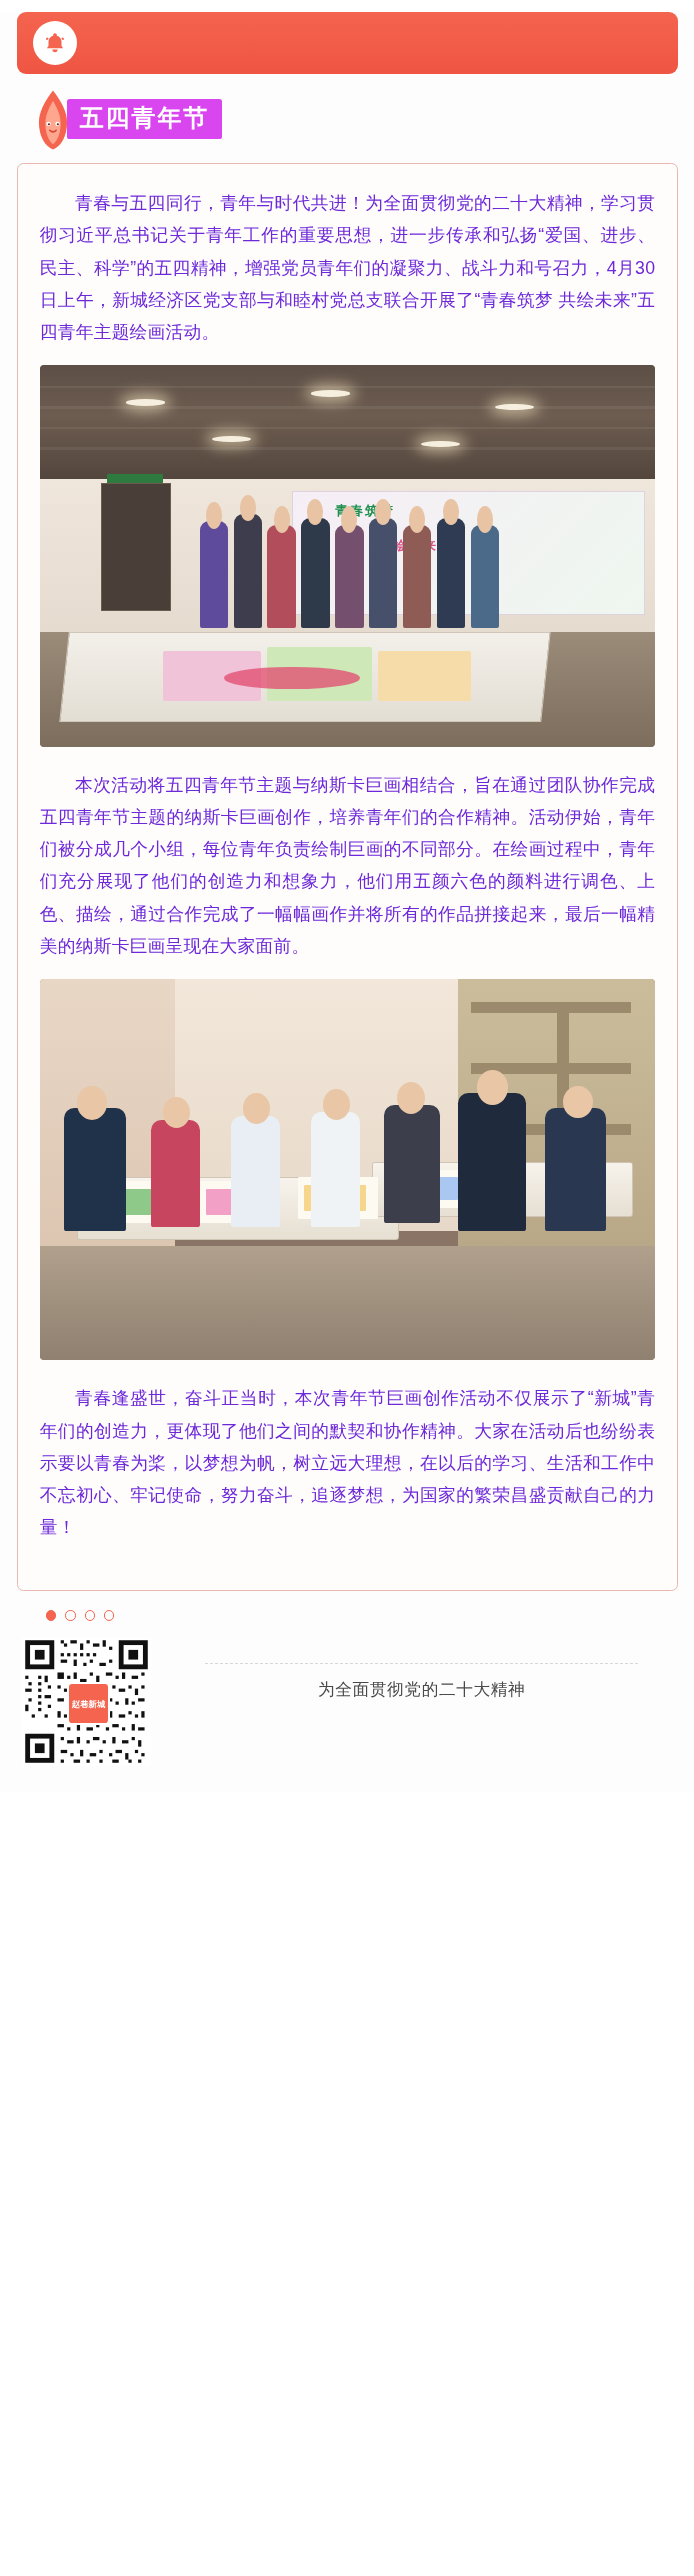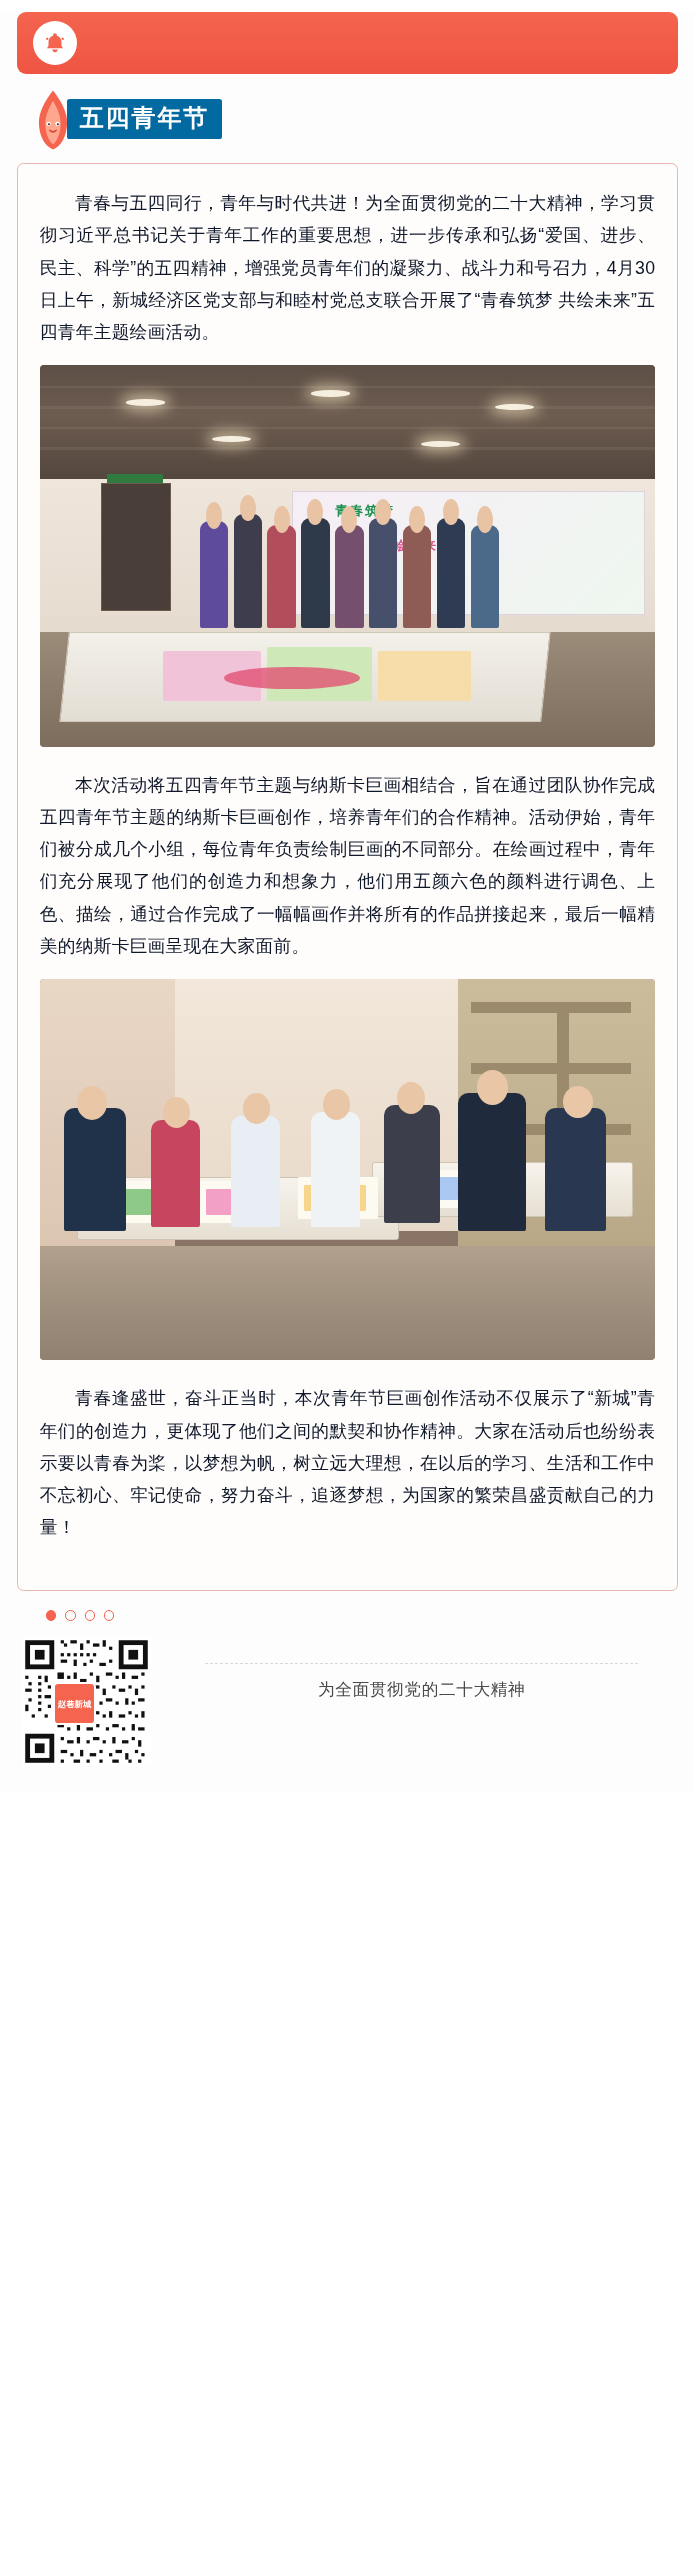--- a/index.html
+++ b/index.html
@@ -45,21 +45,21 @@
   
   .title-row {
     margin: 9px 16.7px 0 16.7px;
     height: 69px;
     position: relative;
   }
   .title-badge {
     position: absolute;
     left: 50px;
     top: 16.7px;
-    background: #0369a1;
+    background: #d946ef;
     color: #ffffff;
     font-size: 24px;
     font-weight: bold;
     letter-spacing: 1.9px;
     padding: 7px 13px 8.4px 13px;
     border-radius: 2.6px;
     line-height: 1;
     white-space: nowrap;
   }
   .mascot {
@@ -76,21 +76,21 @@
     border: 0.6px solid #e7b7b0;
     border-radius: 6.4px;
     background: #fffdfb;
     padding: 23px 22px 30px 22px;
     box-sizing: border-box;
   }
   p.para {
     margin: 0 0 16.7px 0;
     font-size: 17.7px;
     line-height: 1.82;
-    color: #0f172a;
+    color: #6d28d9;
     text-align: justify;
     text-indent: 2em;
     letter-spacing: 0.3px;
   }
   .figure {
     margin: 9px 0 22px 0;
     width: 100%;
     border-radius: 3.9px;
     overflow: hidden;
     position: relative;
@@ -198,21 +198,21 @@
     gap: 19.3px;
   }
   .qr-wrap {
     width: 129px; height: 129px;
     position: relative;
     flex: 0 0 auto;
     background:#ffffff;
   }
   .qr-canvas { width:129px; height:129px; display:block; }
   .qr-center {
-    position:absolute; left:31px; top:45px; width:39px; height:39px;
+    position:absolute; left:45px; top:45px; width:39px; height:39px;
     background:#f4644f; border:2.6px solid #ffffff; border-radius:5.1px;
     display:flex; align-items:center; justify-content:center;
     color:#ffffff; font-size:8.4px; line-height:1.05; text-align:center; font-weight:bold;
   }
   .footer-right {
     flex:1 1 auto;
     padding-top: 9px;
     text-align:center;
   }
   .f-line1 { font-size: 17.4px; color:#4a4a4a; letter-spacing:0.6px; }

